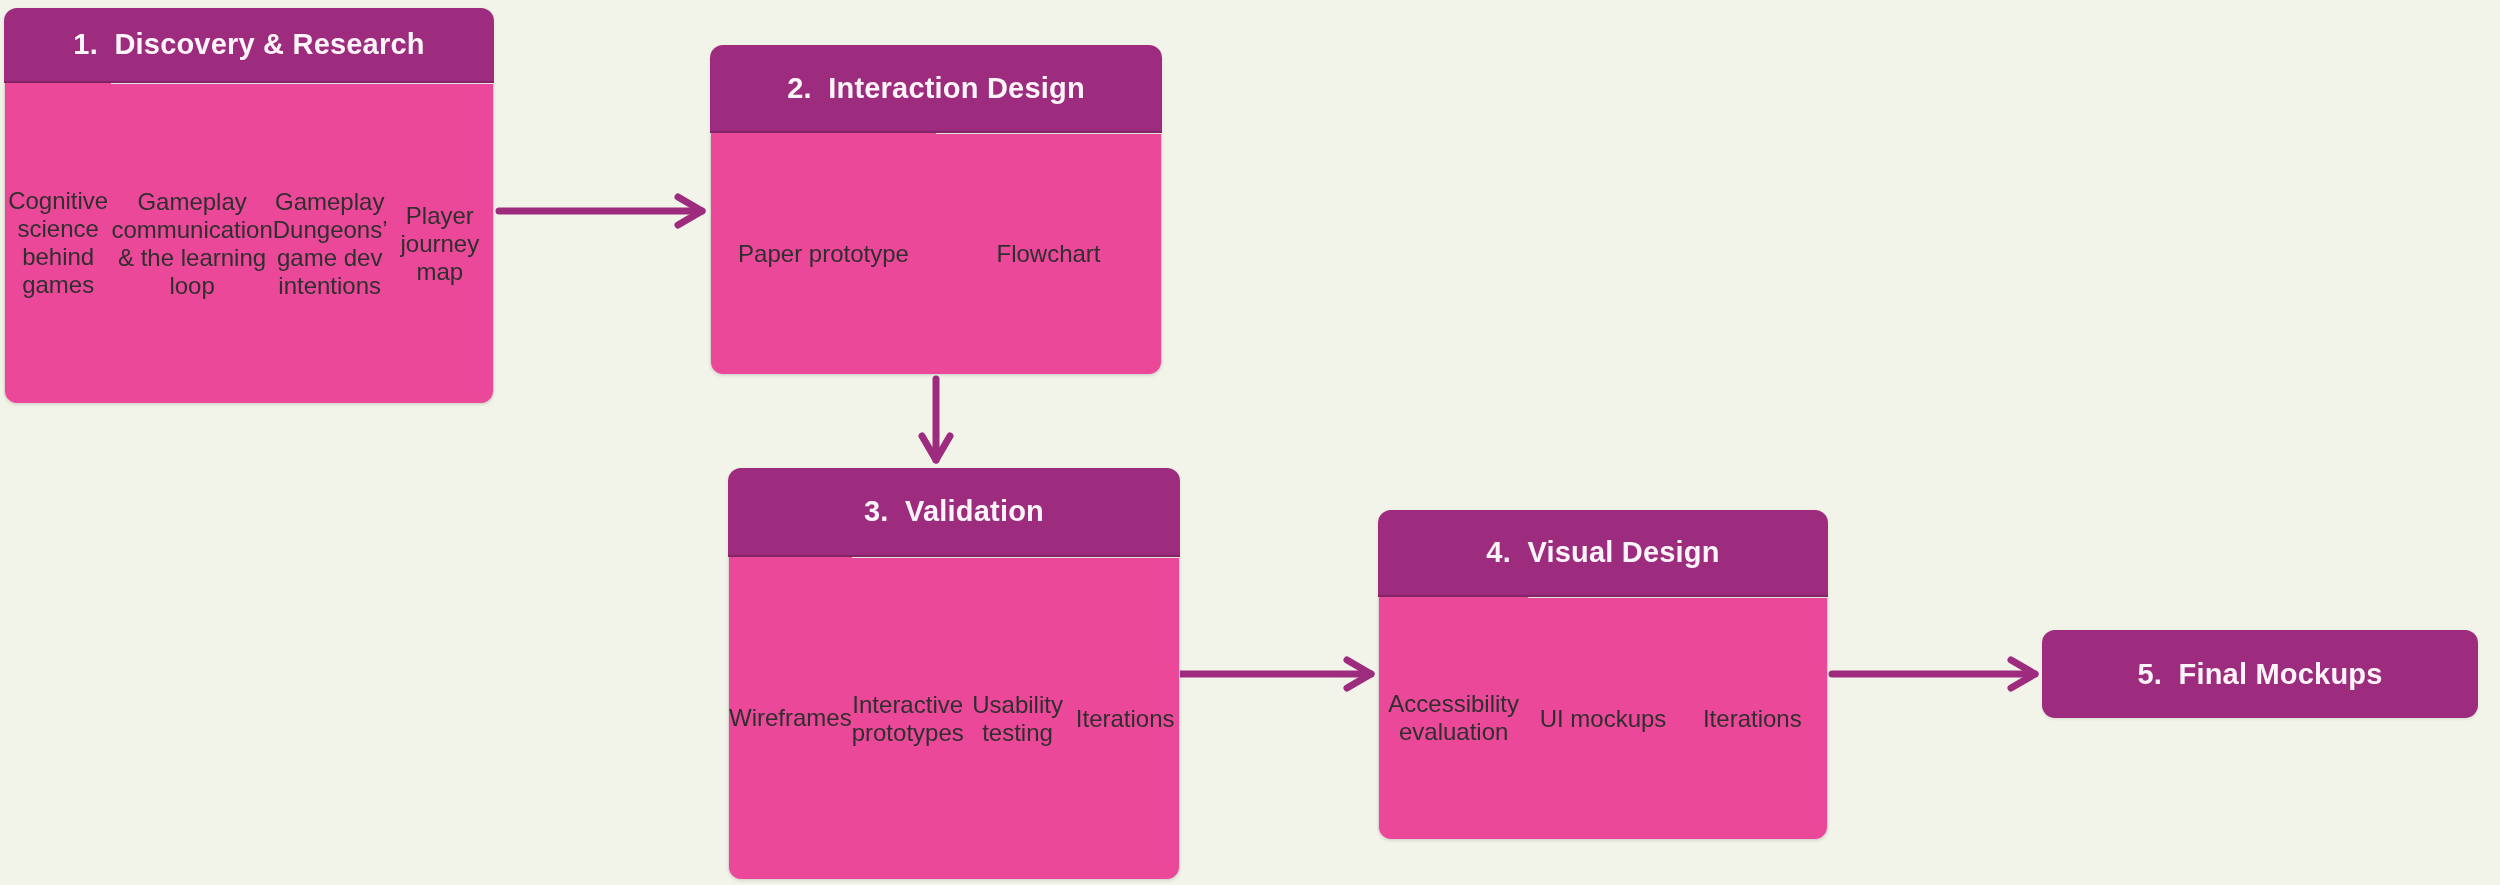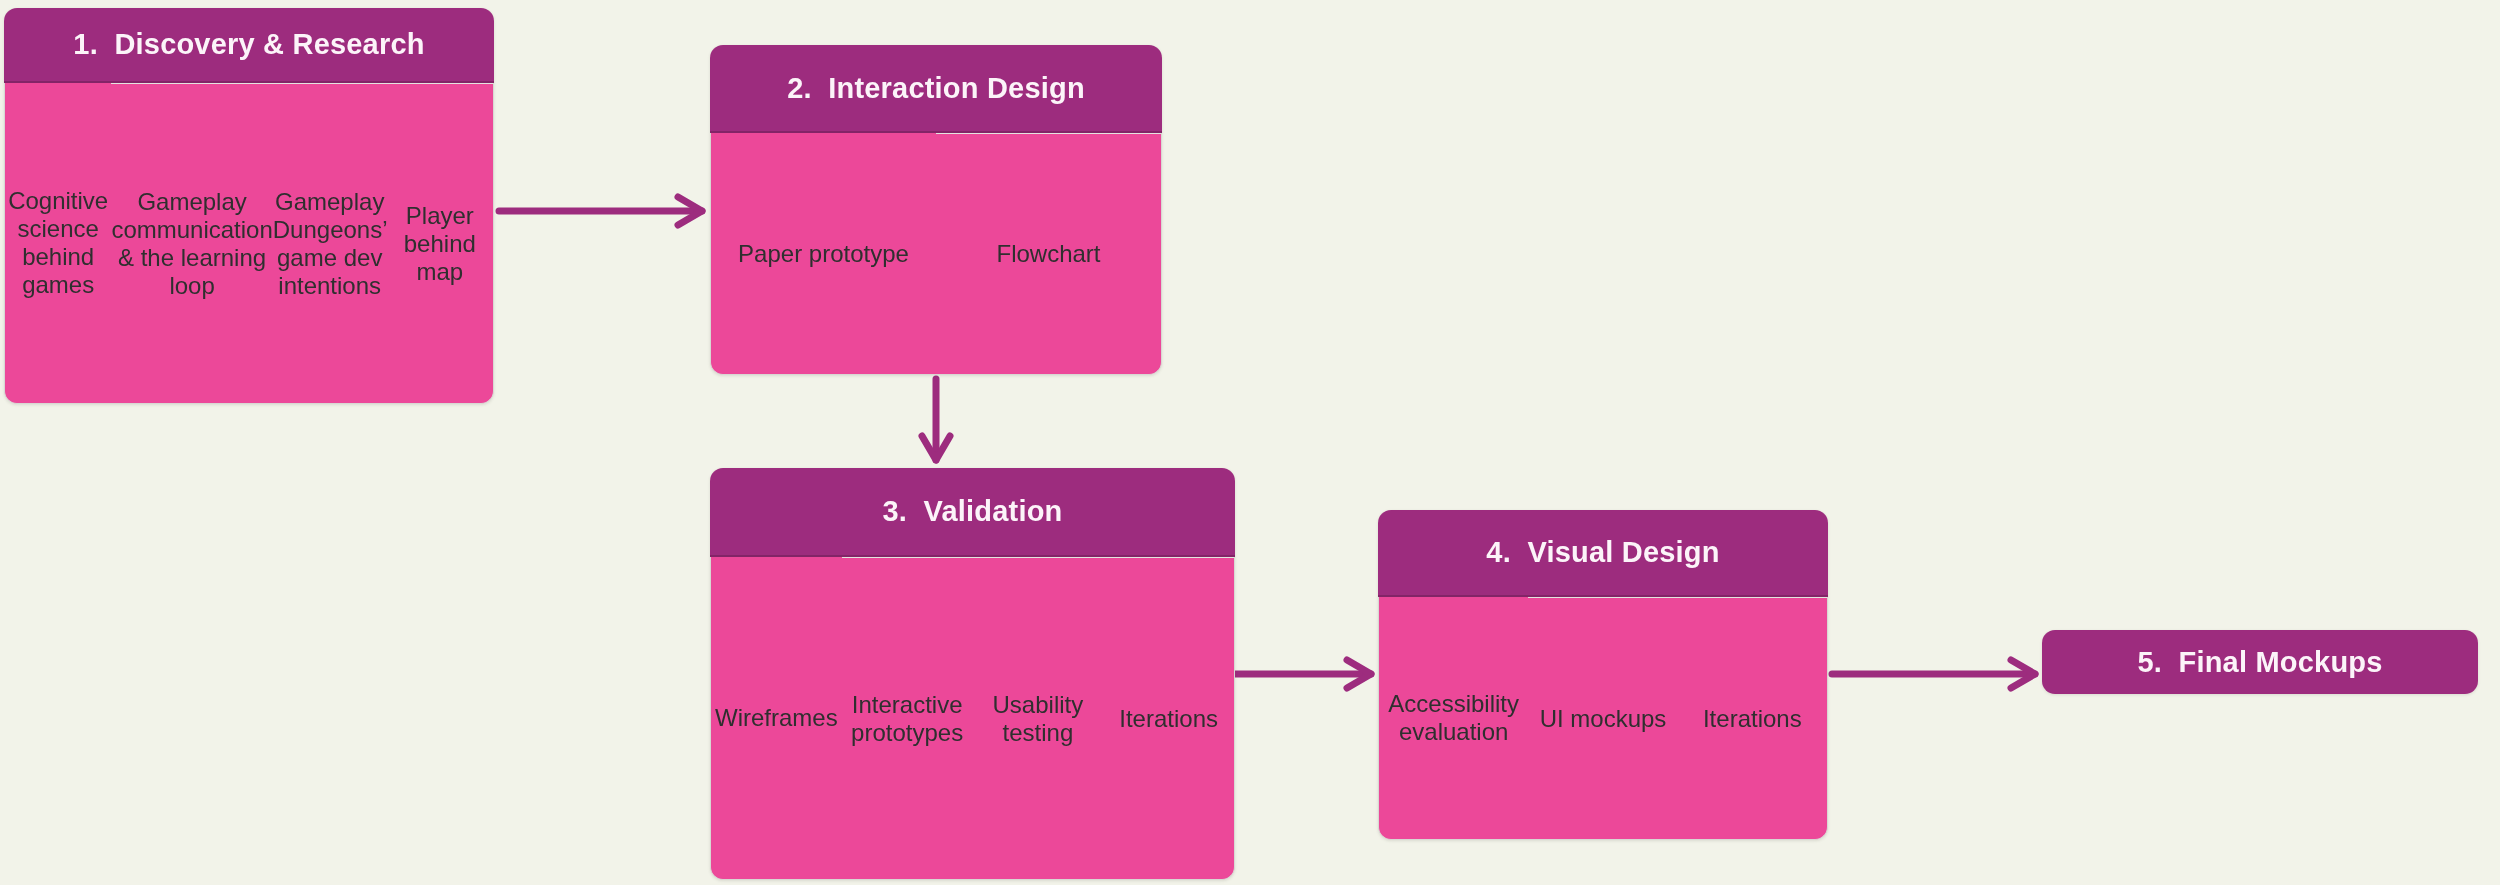--- a/index.html
+++ b/index.html
@@ -72,27 +72,27 @@
   }
   .stage-item:first-child{border-top:none;}
 
   
   .b1{left:4px;   top:8px;   width:490px;}
   .b1 .stage-header{height:75px;}
   .b1 .stage-body{height:321px;}
   .b2{left:710px; top:45px;  width:452px;}
   .b2 .stage-header{height:88px;}
   .b2 .stage-body{height:242px;}
-  .b3{left:710px; top:468px; width:525px;}
+  .b3{left:728px; top:468px; width:452px;}
   .b3 .stage-header{height:89px;}
   .b3 .stage-body{height:323px;}
   .b4{left:1378px;top:510px; width:450px;}
   .b4 .stage-header{height:87px;}
   .b4 .stage-body{height:243px;}
-  .b5{left:2042px;top:630px; width:436px; height:64px;justify-content:flex-end;}
+  .b5{left:2042px;top:630px; width:436px; height:88px;justify-content:flex-end;}
 
   .arrows{
     position:absolute;
     left:0;top:0;
     pointer-events:none;
   }
   .arrow{
     stroke:var(--accent);
     stroke-width:7;
     stroke-linecap:round;
@@ -117,21 +117,21 @@
   </svg>
 
   <div class="stage-box b1">
     <div class="stage-header">
       <span>1.  Discovery &amp; Research</span>
     </div>
     <div class="stage-body">
       <div class="stage-item">Cognitive science behind games</div>
       <div class="stage-item">Gameplay communication &amp; the learning loop</div>
       <div class="stage-item">Gameplay Dungeons’ game dev intentions</div>
-      <div class="stage-item">Player behind map</div>
+      <div class="stage-item">Player journey map</div>
     </div>
   </div>
 
   <div class="stage-box b2">
     <div class="stage-header">
       <span>2.  Interaction Design</span>
     </div>
     <div class="stage-body">
       <div class="stage-item">Paper prototype</div>
       <div class="stage-item">Flowchart</div>

